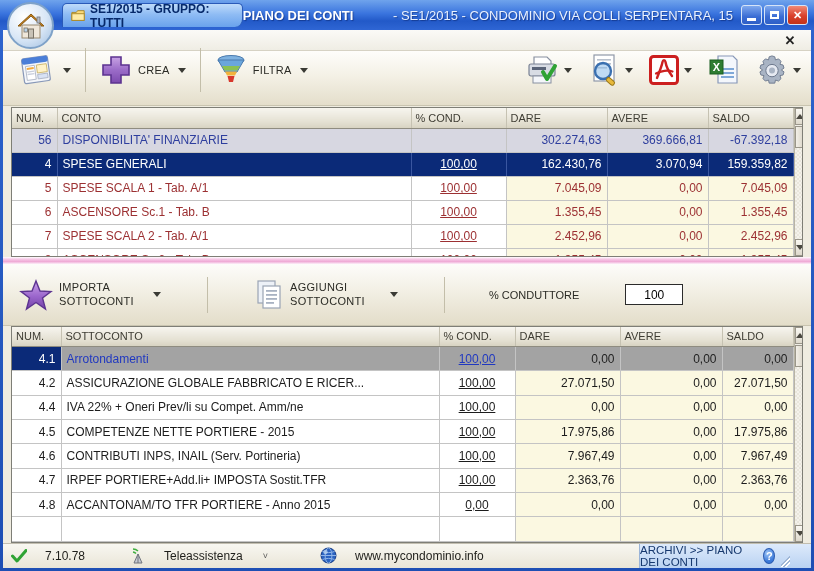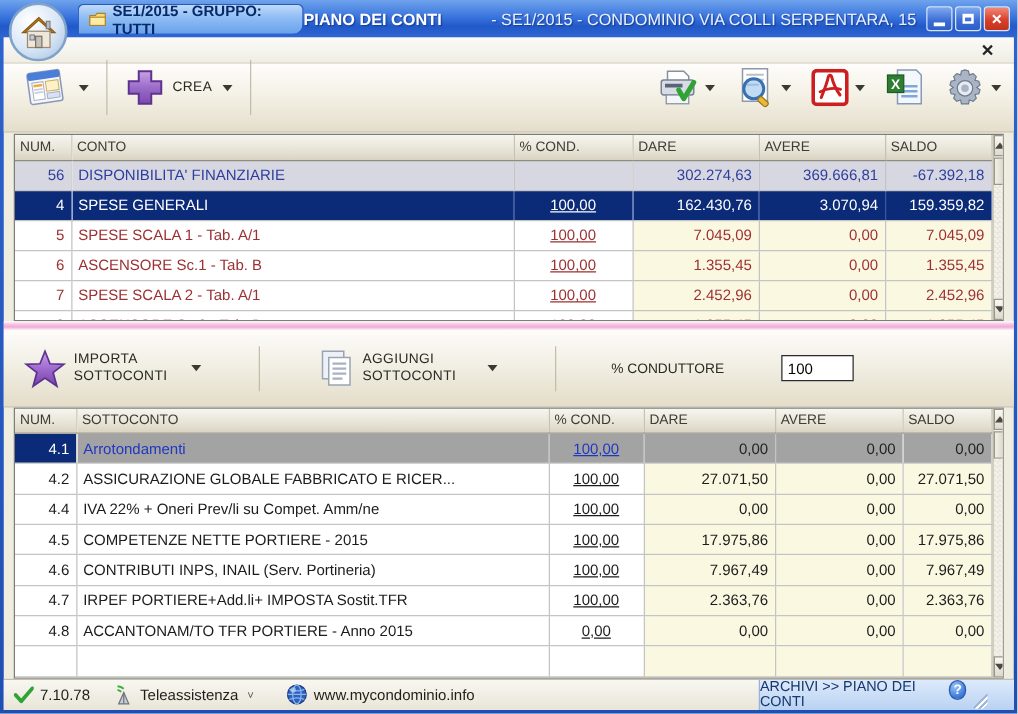--- a/index.html
+++ b/index.html
@@ -48,21 +48,21 @@
   .tb-label { font-size:11px; color:#2B2B25; letter-spacing:.3px; }
   .tb-label.two-line { line-height:1.25; }
   .dd-arrow { width:0; height:0; border-left:4px solid transparent; border-right:4px solid transparent;
     border-top:5px solid #3A3A34; margin-left:2px; }
   .tb-spacer { flex:1; }
   .icon-btn { display:flex; align-items:center; gap:3px; padding:2px 4px; }
 
   .mid-toolbar { height:63px; display:flex; align-items:center; padding:0 10px;
     background:linear-gradient(#FDFCFA,#F2EFE4 45%,#E3DDC9); border-bottom:1px solid #C9C4B0;gap:32px; }
   .cond-input { width:58px; height:21px; border:1px solid #2B2B2B; background:#fff;
-    font-size:12px; text-align:left; padding:0 4px; font-family:"Liberation Sans",sans-serif; }
+    font-size:12px; text-align:center; padding:0 4px; font-family:"Liberation Sans",sans-serif; }
   .cond-label { font-size:11px; color:#2B2B25; margin:0 14px 0 4px; }
 
   
   .grid-outer { margin:0 8px; border:1px solid #7E7E76; background:#fff; display:flex; overflow:hidden; }
   .grid-outer.top { height:154px; margin-top:1px; }
   .grid-outer.bottom { height:224px; }
   table.grid { table-layout:fixed; border-collapse:collapse; width:781px; font-size:12px; }
   .grid th { height:20px; font-size:11px; font-weight:normal; text-align:left; color:#3E3C33;
     background:linear-gradient(#F7F5EF,#E4E0D2 70%,#D8D3C2);
     border-right:1px solid #C6C2B2; border-bottom:1px solid #8F8C80; padding:0 4px; white-space:nowrap; overflow:hidden; }
@@ -93,25 +93,25 @@
     display:flex; align-items:center; justify-content:center; }
   .sb-thumb { height:22px; background:linear-gradient(90deg,#F2EFE7,#D9D4C6); border:1px solid #9A968A; margin-top:1px; }
   .sb-track { flex:1; background:repeating-conic-gradient(#F4F2EB 0% 25%, #E9E6DC 0% 50%) 0 0/4px 4px; }
   .arr-up { width:0; height:0; border-left:4px solid transparent; border-right:4px solid transparent; border-bottom:5px solid #4A4840; }
   .arr-dn { width:0; height:0; border-left:4px solid transparent; border-right:4px solid transparent; border-top:5px solid #4A4840; }
 
   .pink-sep { height:8px; background:linear-gradient(#FFFFFF,#F7C9E7 30%,#EFAAD6 65%,#FDEFF9); }
 
   
   .statusbar { margin-top:auto; height:26px; position:relative; display:flex; align-items:center;
-    background:linear-gradient(#F8F7F1,#E9E5D7); border-top:1px solid #C2BEB0; padding-left:8px; gap:5px; }
+    background:linear-gradient(#F8F7F1,#E9E5D7); border-top:1px solid #C2BEB0; padding-left:8px; gap:18px; }
   .sb-text { font-size:12px; color:#1E1E1A; }
   .chev { font-size:9px; color:#555; margin-left:2px; }
-  .status-right { position:absolute; right:0; top:0; bottom:0; width:204px;
-    display:flex; align-items:flex-start; justify-content:flex-end; gap:6px; padding-right:20px;
+  .status-right { position:absolute; right:0; top:0; bottom:0; width:172px;
+    display:flex; align-items:center; justify-content:flex-end; gap:6px; padding-right:20px;
     background:linear-gradient(#DDEAFB,#B9D2F2); border-left:1px solid #9AB4D8; }
   .crumb { font-size:11.5px; color:#16386E; }
   .help-badge { width:16px; height:16px; border-radius:50%;
     background:radial-gradient(circle at 35% 30%, #9CC4F6, #3A78D8 70%);
     color:#fff; font-size:11px; font-weight:bold; display:flex; align-items:center; justify-content:center;
     border:1px solid #2A5AB0; }
   .grip { width:12px; height:12px; align-self:flex-end; margin:0 1px 1px 0;
     background:
       linear-gradient(135deg, transparent 45%, #9FB6D6 45%, #9FB6D6 55%, #fff 55%, #fff 65%, transparent 65%),
       linear-gradient(135deg, transparent 65%, #9FB6D6 65%, #9FB6D6 75%, #fff 75%, #fff 85%, transparent 85%); }
@@ -185,20 +185,31 @@
                 <stop offset="0.5" stop-color="#9B6CC8"></stop>
                 <stop offset="1" stop-color="#7C4AAE"></stop>
           </linearGradient>
             </defs>
           <path d="M11,3 h10 v8 h8 v10 h-8 v8 h-10 v-8 h-8 v-10 h8 z" fill="url(#pg)" stroke="#5C3390" stroke-width="1.6"></path>
         </svg>
         <span class="tb-label">CREA</span>
         <span class="dd-arrow"></span>
       </div>
       <div class="tb-sep"></div>
+      <div class="tb-btn">
+        <svg width="32" height="32" viewBox="0 0 32 32">
+          <ellipse cx="16" cy="6" rx="13" ry="4.5" fill="#7FB2E0" stroke="#4A7AAE" stroke-width="1"></ellipse>
+          <path d="M3,6 L10,18 L22,18 L29,6 Z" fill="#6AA6DC" stroke="#4A7AAE" stroke-width="1"></path>
+          <path d="M7,12 L25,12 L22.5,16.5 L9.5,16.5 Z" fill="#8CC152"></path>
+          <path d="M10,17.5 L22,17.5 L20,21.5 L12,21.5 Z" fill="#F2B33B"></path>
+          <path d="M12.5,22 L19.5,22 L18,28 L14,28 Z" fill="#D8382C"></path>
+        </svg>
+        <span class="tb-label">FILTRA</span>
+        <span class="dd-arrow"></span>
+      </div>
       <div class="tb-spacer"></div>
       <div class="icon-btn">
         <svg width="34" height="32" viewBox="0 0 34 32">
           <path d="M9,10 L9,3 L22,3 L26,7 L26,10" fill="#FFFFFF" stroke="#8890A0" stroke-width="1.2"></path>
           <rect x="4" y="10" width="26" height="12" rx="2" fill="#D8DCE4" stroke="#7A8294" stroke-width="1.2"></rect>
           <rect x="7" y="13" width="14" height="3" fill="#5A6478"></rect>
           <rect x="8" y="22" width="18" height="7" fill="#F4F6FA" stroke="#8890A0" stroke-width="1"></rect>
           <path d="M18,18 L22,25 L30,12" fill="none" stroke="#2FA334" stroke-width="4" stroke-linecap="round" stroke-linejoin="round"></path>
         </svg>
         <span class="dd-arrow"></span>

